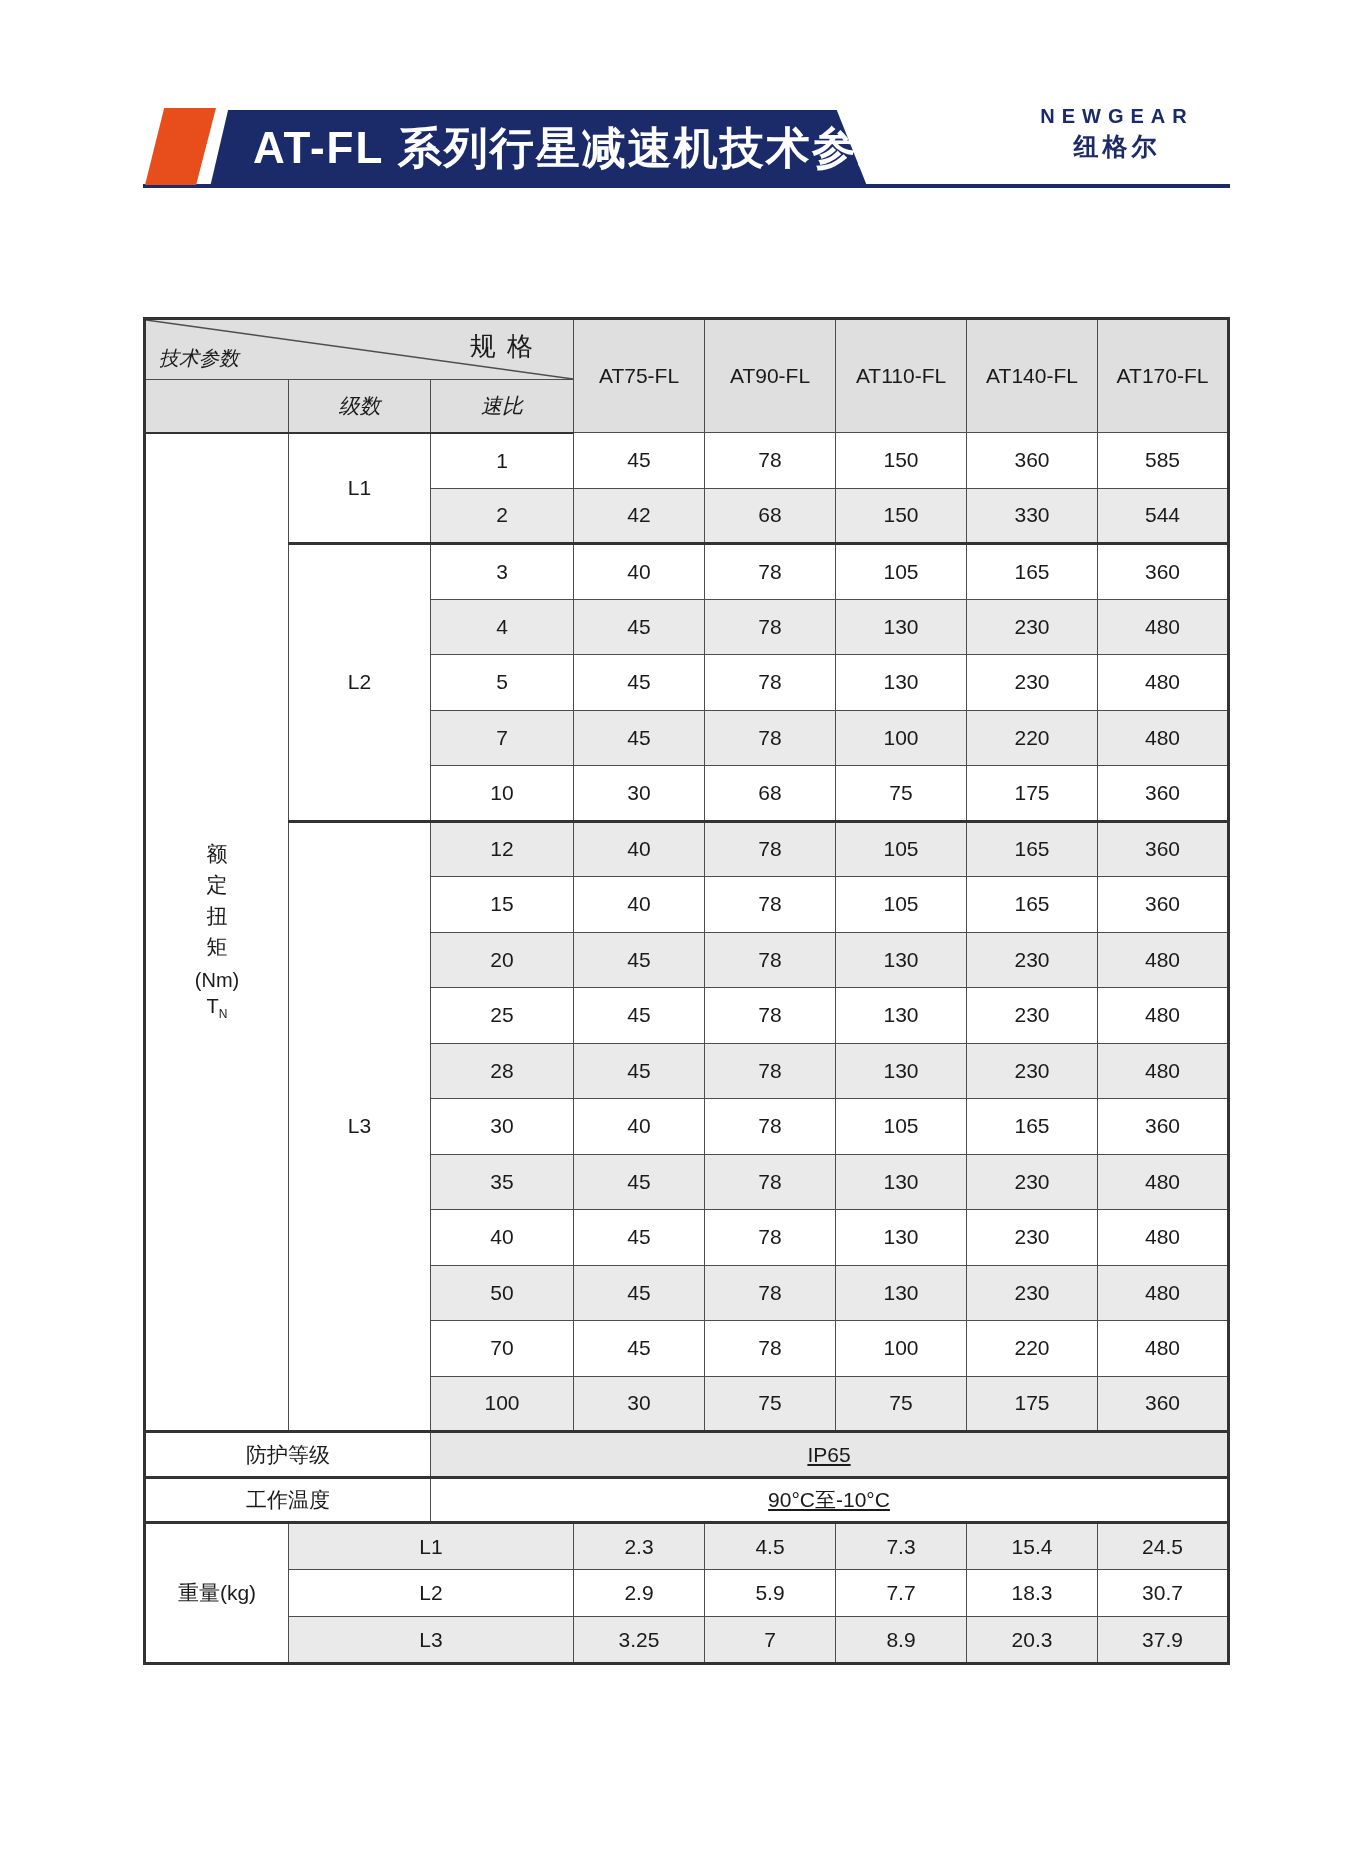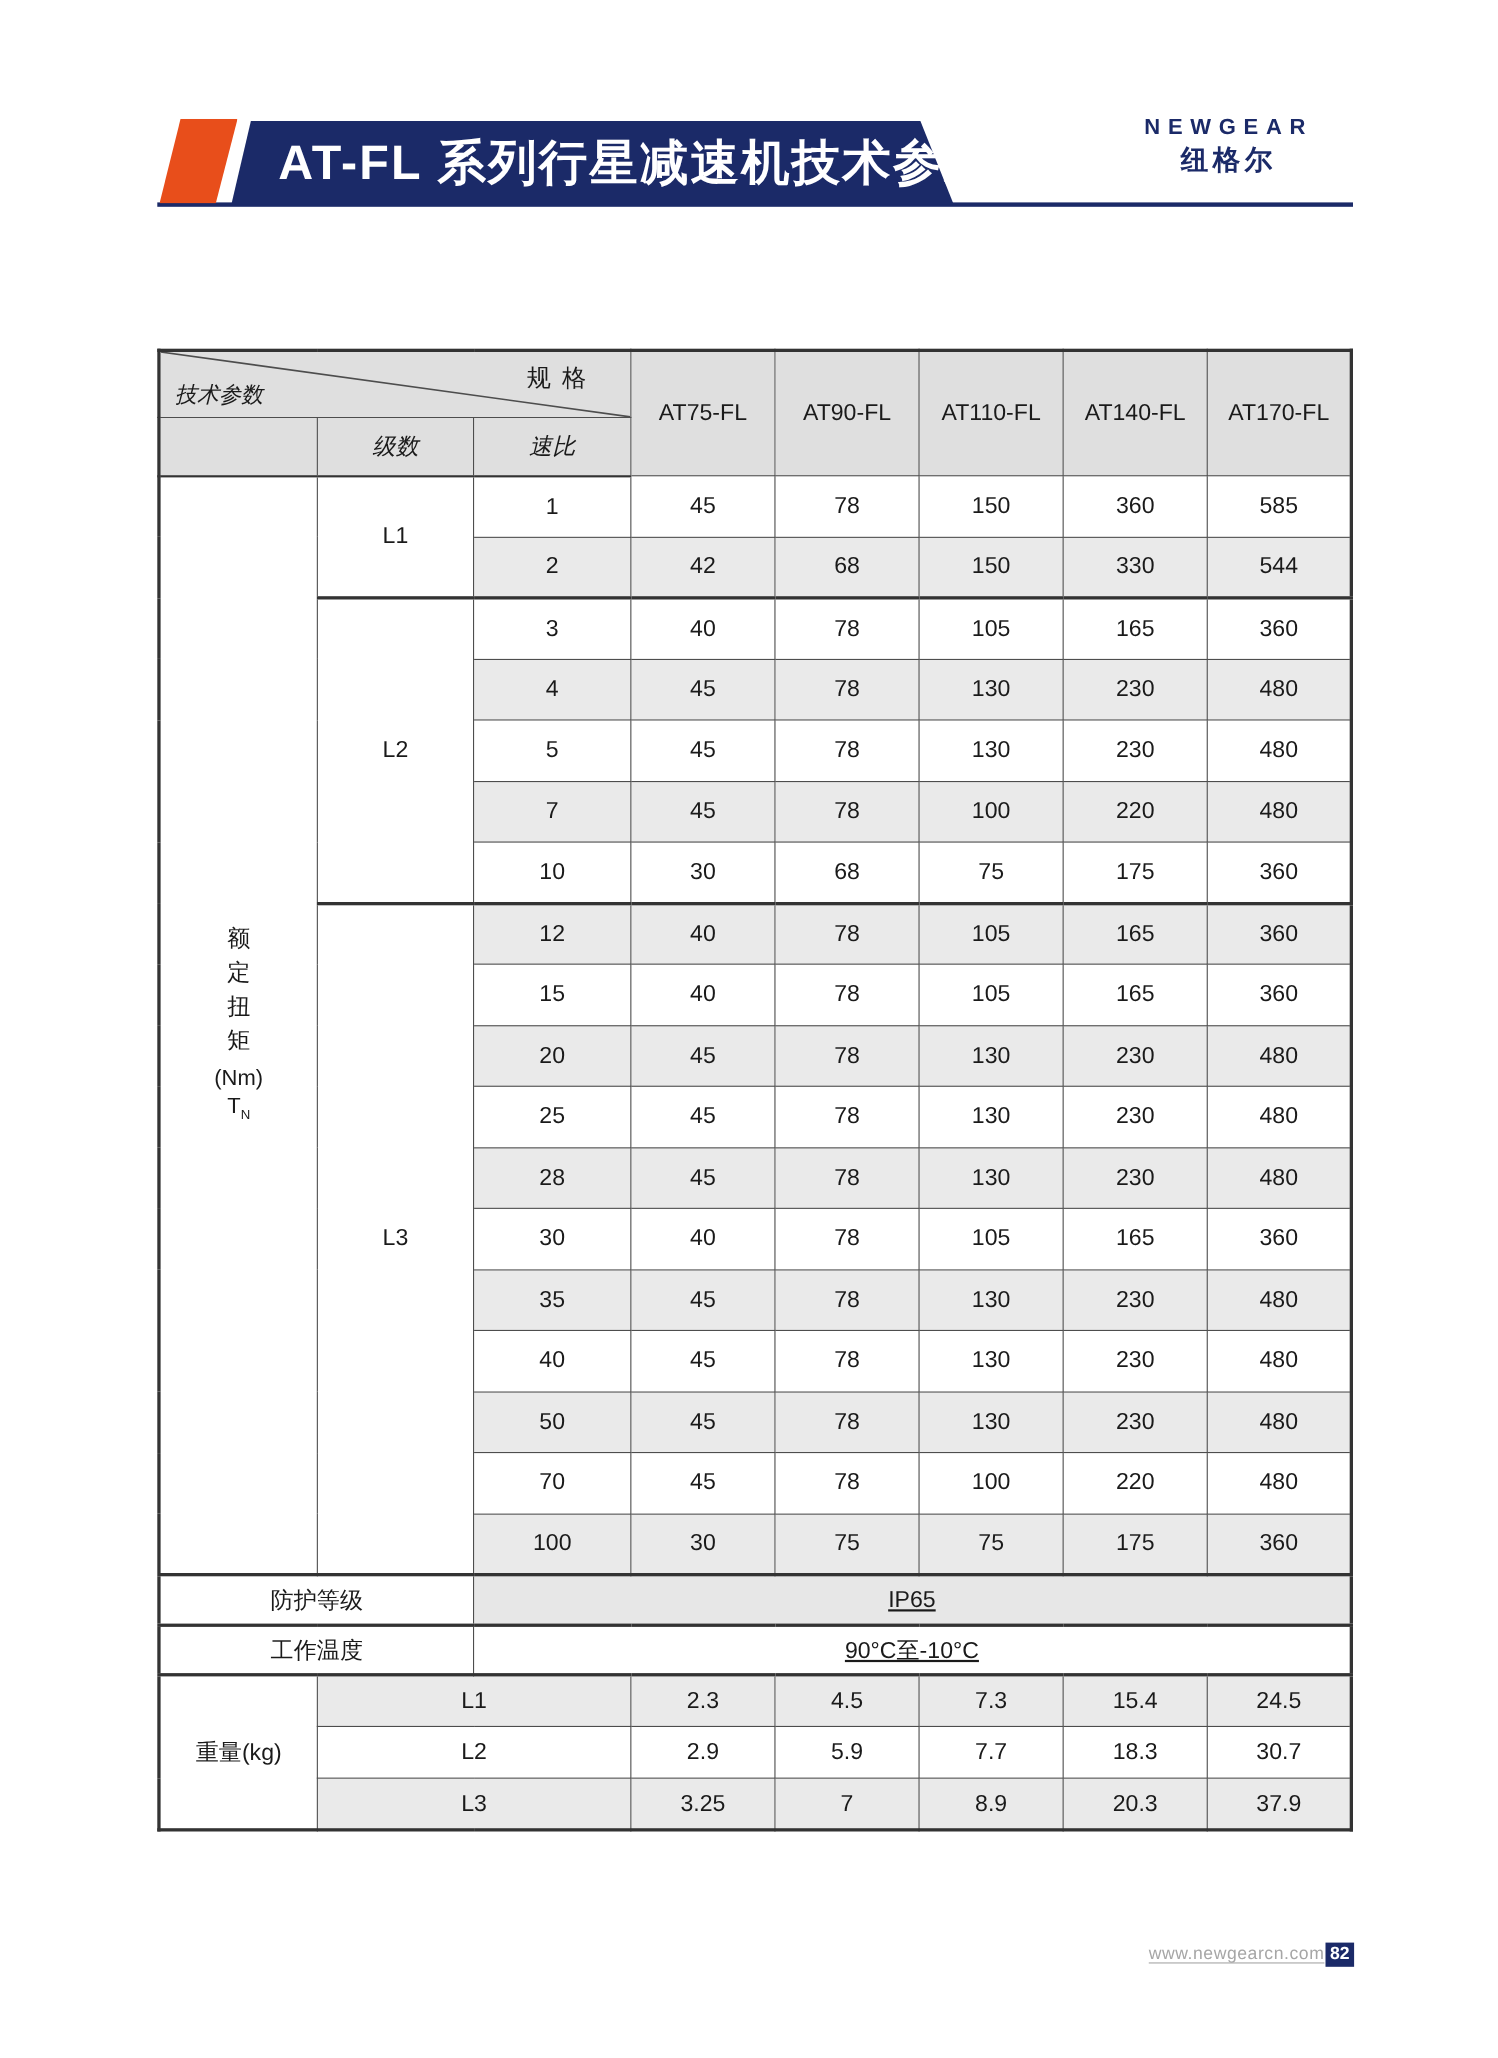--- a/index.html
+++ b/index.html
@@ -84,21 +84,21 @@
   tr.r-prot { height: 46px; }
   tr.r-temp { height: 45px; }
   tr.r-w { height: 47px; }
   tr.heavy-top td { border-top: 3px solid var(--line-heavy); }
   tr.shaded td.band { background: var(--band-gray); }
 
   
   td.diag-cell { position: relative; padding: 0; }
   td.diag-cell svg { position: absolute; inset: 0; width: 100%; height: 100%; display: block; }
   .diag-param { position: absolute; left: 13px; bottom: 7px; font-size: 20px; font-style: italic; }
-  .diag-spec  { position: absolute; right: 38px; top: 9px; font-size: 22px; letter-spacing: 2px; }
+  .diag-spec  { position: absolute; right: 38px; top: 9px; font-size: 26px; letter-spacing: 2px; }
 
   td.model { font-size: 21px; }
   td.stage-cell, td.torque-cell { background: #ffffff; }
 
   
   .torque-stack { display: inline-block; text-align: center; }
   .t-ch   { font-size: 21px; line-height: 31px; }
   .t-unit { font-size: 20px; line-height: 28px; margin-top: 4px; }
   .t-sym  { font-size: 20px; line-height: 24px; }
   .t-sym sub { font-size: 12px; }
@@ -356,18 +356,14 @@
           <td class="band">3.25</td>
           <td class="band">7</td>
           <td class="band">8.9</td>
           <td class="band">20.3</td>
           <td class="band">37.9</td>
         </tr>
       </tbody>
     </table>
   </div>
 
-  <div class="footer">
-    <span class="footer-url">www.newgearcn.com</span>
-    <span class="page-badge">82</span>
-  </div>
 
 </div>
 
 </body></html>

